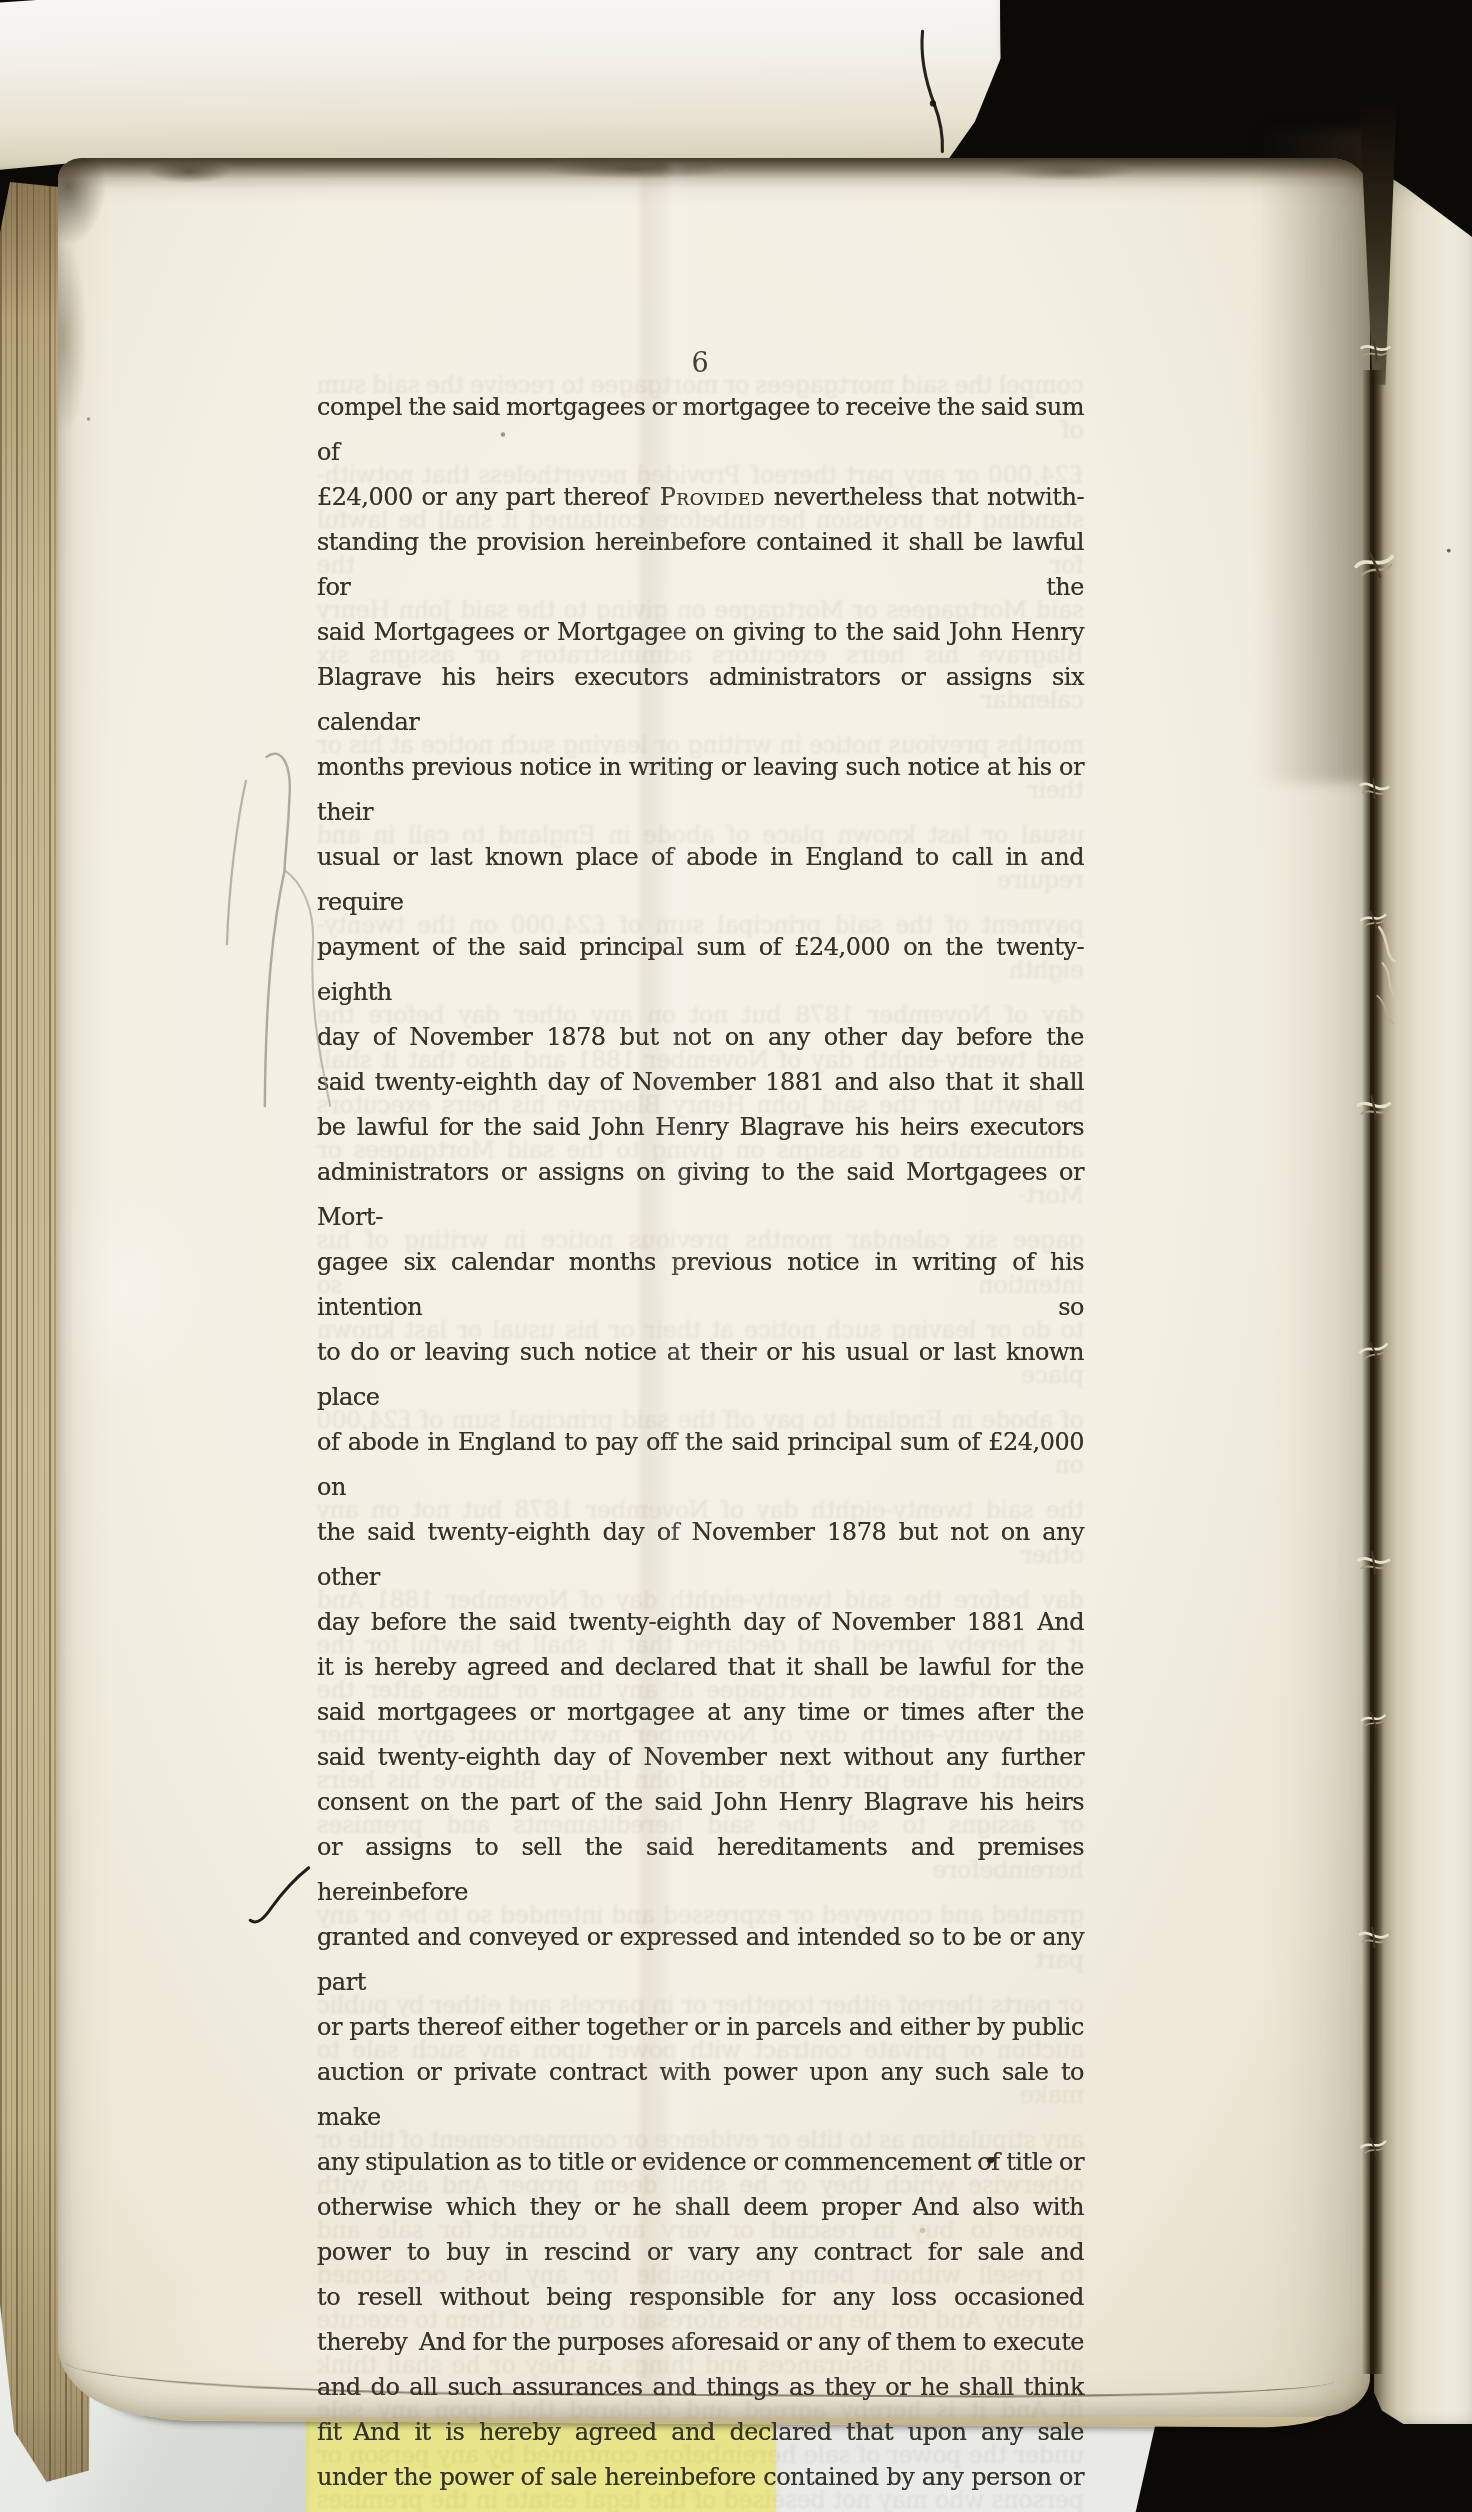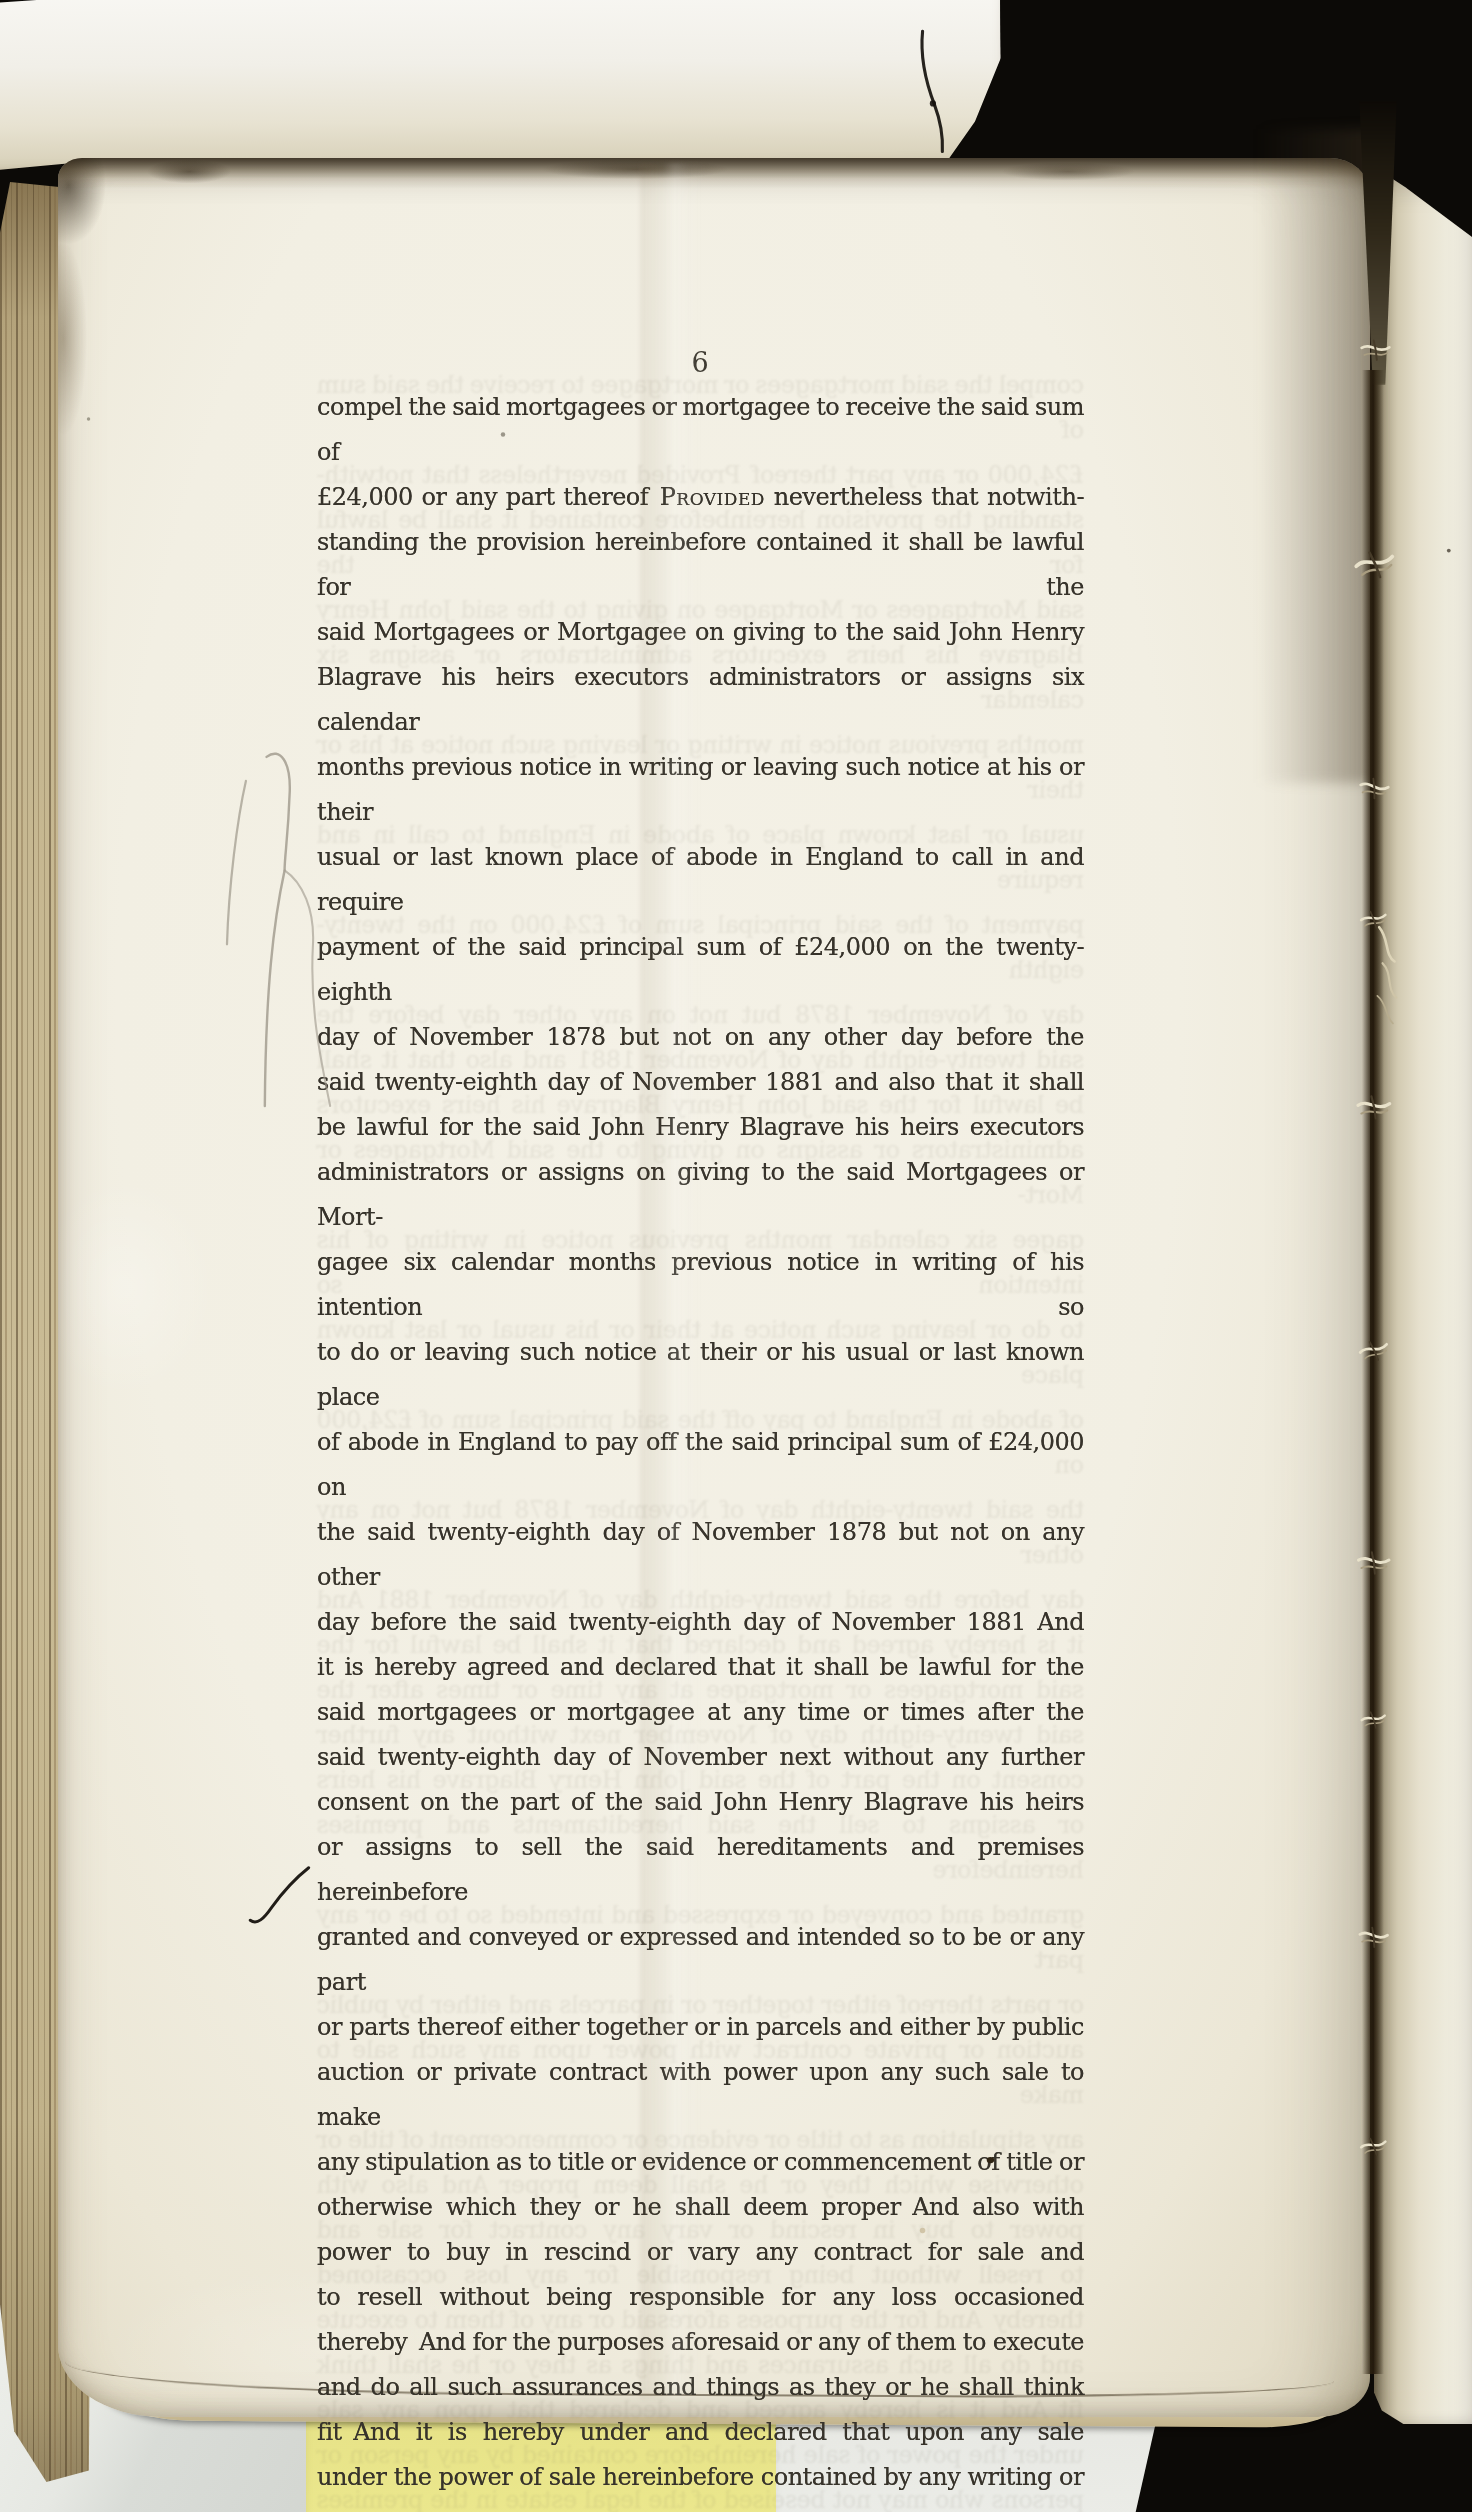--- a/index.html
+++ b/index.html
@@ -185,22 +185,22 @@
       <div class="text-line">or assigns to sell the said hereditaments and premises hereinbefore</div>
       <div class="text-line">granted and conveyed or expressed and intended so to be or any part</div>
       <div class="text-line">or parts thereof either together or in parcels and either by public</div>
       <div class="text-line">auction or private contract with power upon any such sale to make</div>
       <div class="text-line">any stipulation as to title or evidence or commencement of title or</div>
       <div class="text-line">otherwise which they or he shall deem proper And also with</div>
       <div class="text-line">power to buy in rescind or vary any contract for sale and</div>
       <div class="text-line">to resell without being responsible for any loss occasioned</div>
       <div class="text-line">thereby And for the purposes aforesaid or any of them to execute</div>
       <div class="text-line">and do all such assurances and things as they or he shall think</div>
-      <div class="text-line">fit And it is hereby under and declared that upon any sale</div>
-      <div class="text-line">under the power of sale hereinbefore contained by any writing or</div>
+      <div class="text-line">fit And it is hereby agreed and declared that upon any sale</div>
+      <div class="text-line">under the power of sale hereinbefore contained by any person or</div>
       <div class="text-line">persons who may not bseised of the legal estate in the premises</div>
     </div>
   <div class="crease"></div>
 
   <svg class="marks" width="1472" height="2512" viewBox="0 0 1712 2921">
     <defs>
       <g id="tuft">
         <path d="M-16,4 C-6,-4 4,10 16,0" stroke="#e8e1ca" stroke-width="3.2" fill="none" stroke-linecap="round"></path>
         <path d="M-12,12 C-2,5 6,14 14,7" stroke="#a99d80" stroke-width="2" fill="none" stroke-linecap="round"></path>
         <path d="M-3,-6 C0,2 2,10 3,16" stroke="#463b29" stroke-width="2.2" fill="none" stroke-linecap="round"></path>

